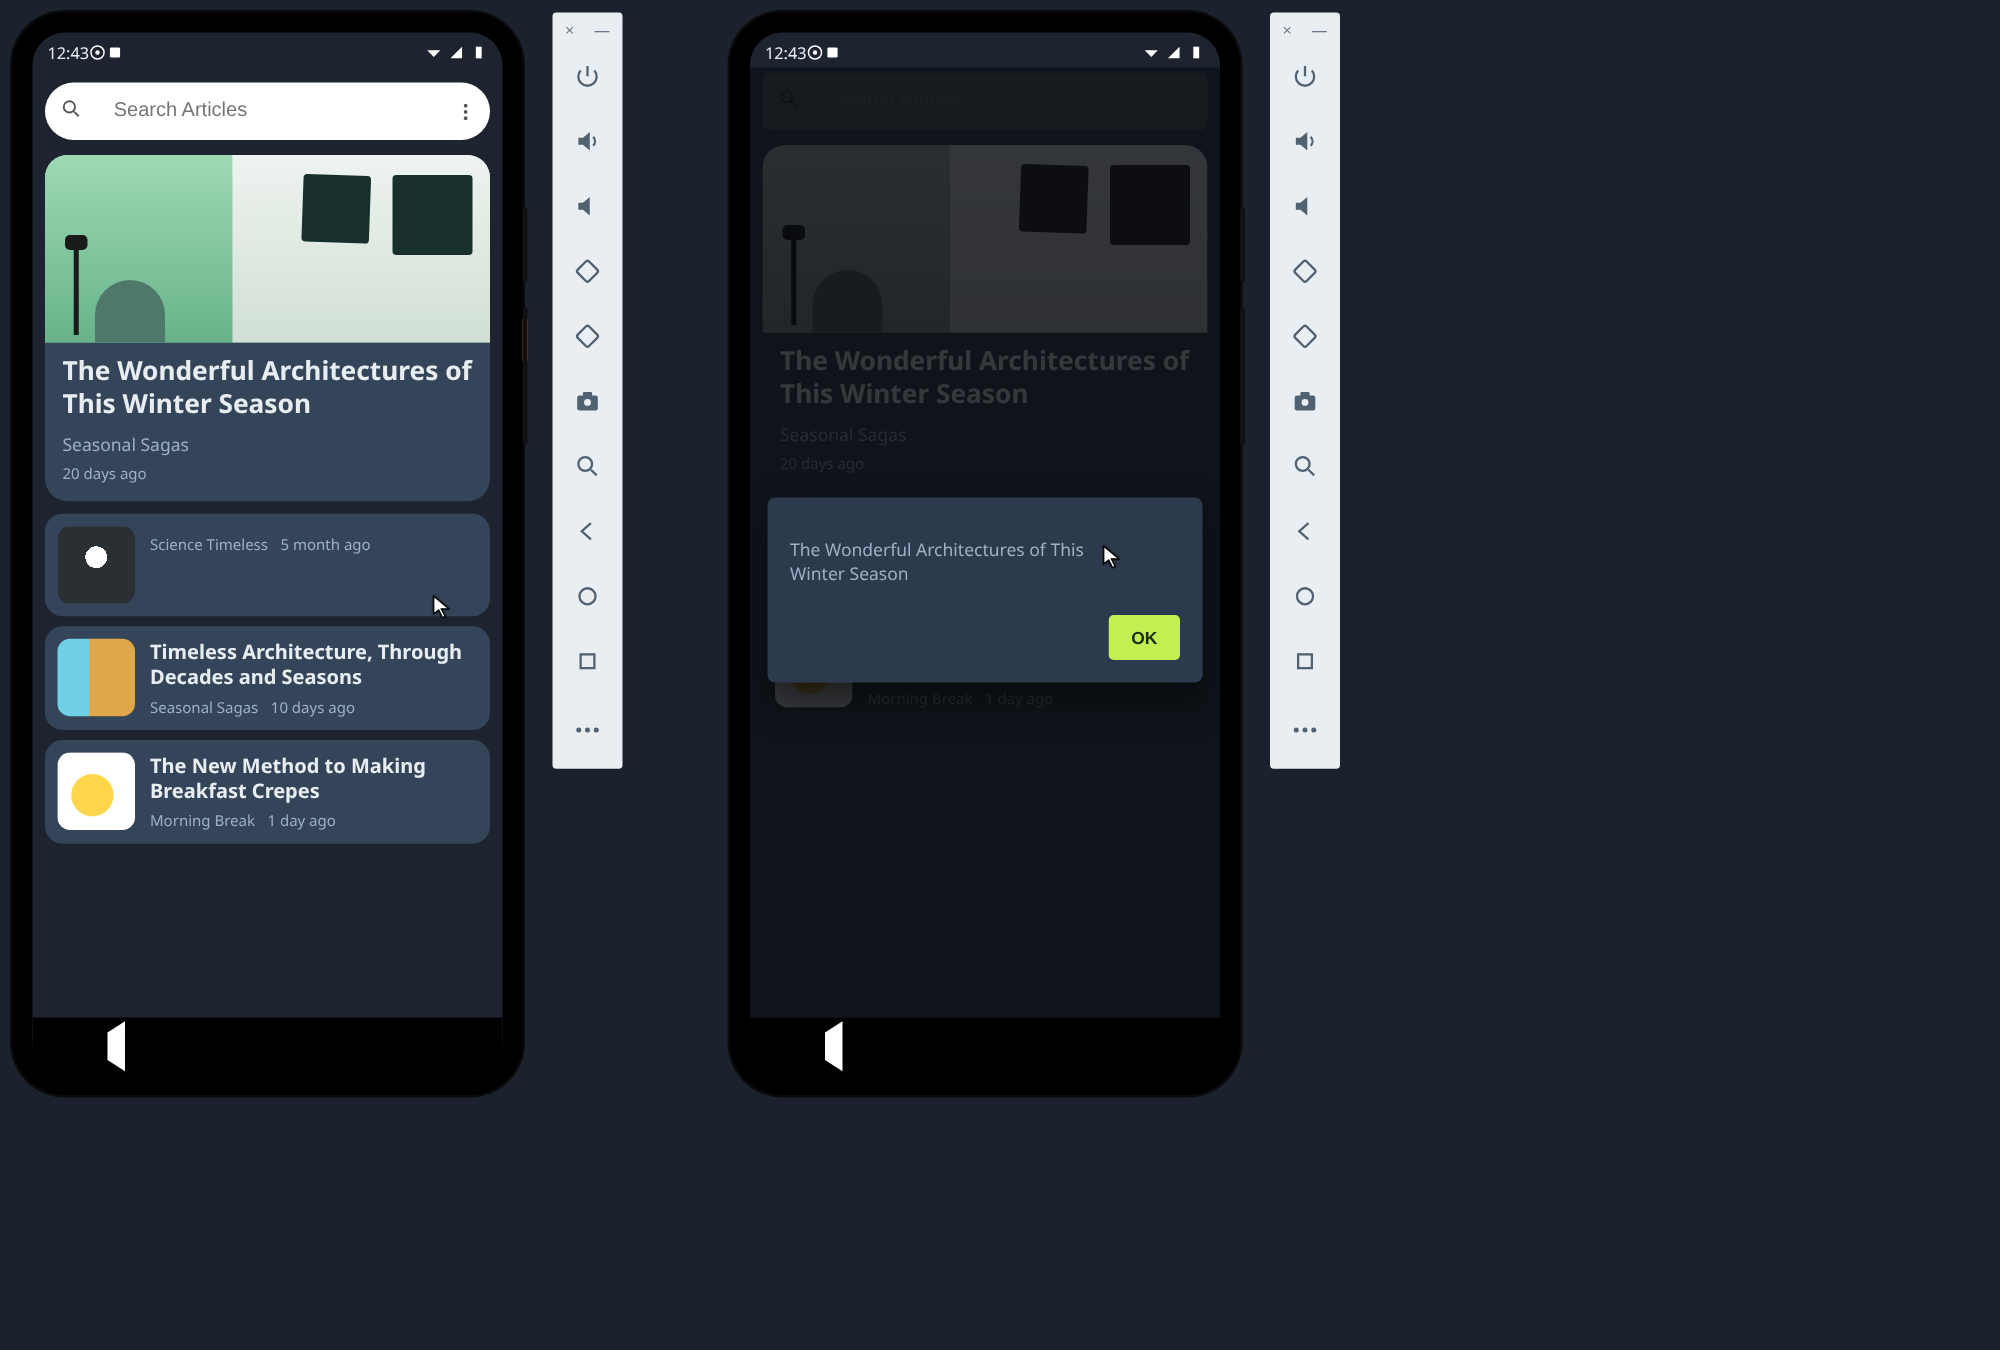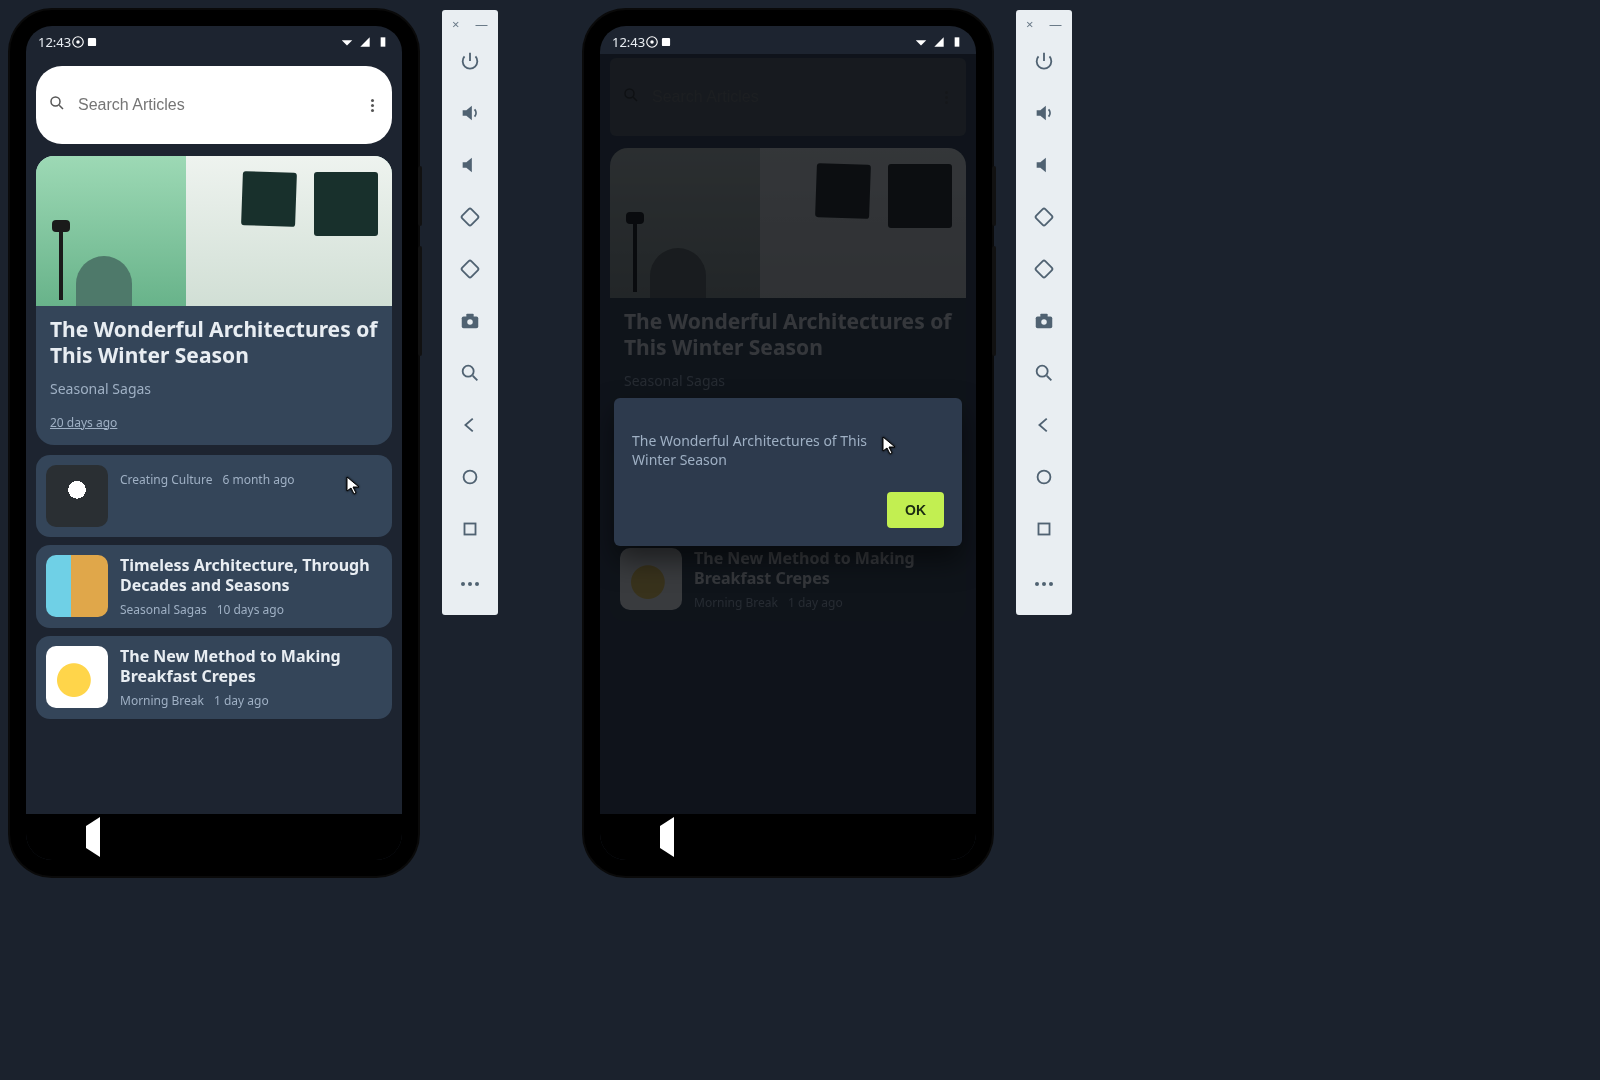--- a/index.html
+++ b/index.html
@@ -46,42 +46,42 @@
   .sb-left{display:flex;align-items:center;gap:0;}
   .sb-right{display:flex;align-items:center;gap:4px;}
   .sb-icon{width:14px;height:14px;display:inline-block;}
 
   
   .content{height:calc(100% - 28px - 46px);overflow:hidden;padding:8px 10px 0;}
   .content.scrolled{padding-top:0;}
   .scrolled .searchpill{border-radius:6px;margin-top:0;}
 
   
-  .searchpill{background:#fff;color:#333;border-radius:26px;height:46px;display:flex;align-items:center;padding:16px 12px;gap:10px;margin-bottom:12px;}
+  .searchpill{background:#fff;color:#333;border-radius:26px;height:46px;display:flex;align-items:center;padding:0 12px;gap:23px;margin-bottom:12px;}
   .searchpill input{flex:1;border:none;outline:none;font-size:16px;background:transparent;color:#444;}
   .searchpill .more{width:16px;display:flex;flex-direction:column;gap:2px;align-items:center;}
   .searchpill .more i{width:3px;height:3px;border-radius:50%;background:#555;}
 
   
   .hero{background:var(--card);border-radius:18px;overflow:hidden;margin-bottom:10px;}
   .heroimg{height:150px;position:relative;background:linear-gradient(180deg,#b9dfd0 0%,#7fc2a3 60%,#6fb195 100%);}
   .bldg{position:absolute;right:0;top:0;bottom:0;width:58%;background:linear-gradient(180deg,#eef3ef,#d1dfd5);}
   .bldg2{position:absolute;left:0;top:0;bottom:0;width:42%;background:linear-gradient(180deg,#9dd9b5,#68b38a);}
   .win{position:absolute;background:#18302c;border-radius:3px;}
   .win.w1{width:54px;height:54px;right:96px;top:16px;transform:rotate(2deg);}
   .win.w2{width:64px;height:64px;right:14px;top:16px;}
   .door{position:absolute;width:56px;height:50px;border-radius:28px 28px 0 0;background:#4e796a;left:40px;bottom:0;}
   .lamp{position:absolute;left:8px;top:64px;width:22px;height:80px;}
   .lamp::before{content:"";position:absolute;left:8px;top:0;width:18px;height:12px;background:#1a1a1a;border-radius:4px;}
   .lamp::after{content:"";position:absolute;left:15px;top:12px;width:4px;height:68px;background:#1a1a1a;}
   .heroimg.desat{filter:grayscale(0.85) brightness(0.95);}
   .herotxt{padding:10px 14px 14px;}
   .herotitle{font-size:21px;font-weight:700;line-height:1.25;}
   .herosub{margin-top:10px;font-size:14px;color:var(--sub);}
-  .herotime{margin-top:16px;font-size:12px;color:var(--sub);text-decoration:underline;}
+  .herotime{margin-top:4px;font-size:12px;color:var(--sub);}
 
   
   .li{background:var(--card);border-radius:14px;padding:10px;display:flex;gap:12px;margin-bottom:8px;}
   .thumb{width:62px;height:62px;border-radius:10px;flex:0 0 62px;}
   .thumb.ink{background:radial-gradient(circle at 50% 40%,#fff 18%,#2a2f33 18%),#5d6a70;}
   .thumb.arch{background:linear-gradient(90deg,#6fd0e6 40%,#e0a74a 40%);}
   .thumb.egg{background:radial-gradient(circle at 45% 55%,#ffd54a 34%,#fff 36%),#efe6d6;}
   .litxt{flex:1;}
   .lititle{font-size:16px;font-weight:700;line-height:1.25;color:var(--text);}
   .limeta{margin-top:6px;font-size:12px;color:var(--sub);}
@@ -193,21 +193,21 @@
               <div class="herotxt">
                 <div class="herotitle">The Wonderful Architectures of This Winter Season</div>
                 <div class="herosub">Seasonal Sagas</div>
                 <div class="herotime">20 days ago</div>
               </div>
             </div>
 
             <div class="li">
               <div class="thumb ink"></div>
               <div class="litxt">
-                <div class="limeta"><span class="src">Creating Culture</span><span>6 month ago</span></div>
+                <div class="limeta"><span class="src">Science Timeless</span><span>5 month ago</span></div>
               </div>
             </div>
 
             <div class="li">
               <div class="thumb arch"></div>
               <div class="litxt">
                 <div class="lititle">Timeless Architecture, Through Decades and Seasons</div>
                 <div class="limeta"><span class="src">Seasonal Sagas</span><span>10 days ago</span></div>
               </div>
             </div>

